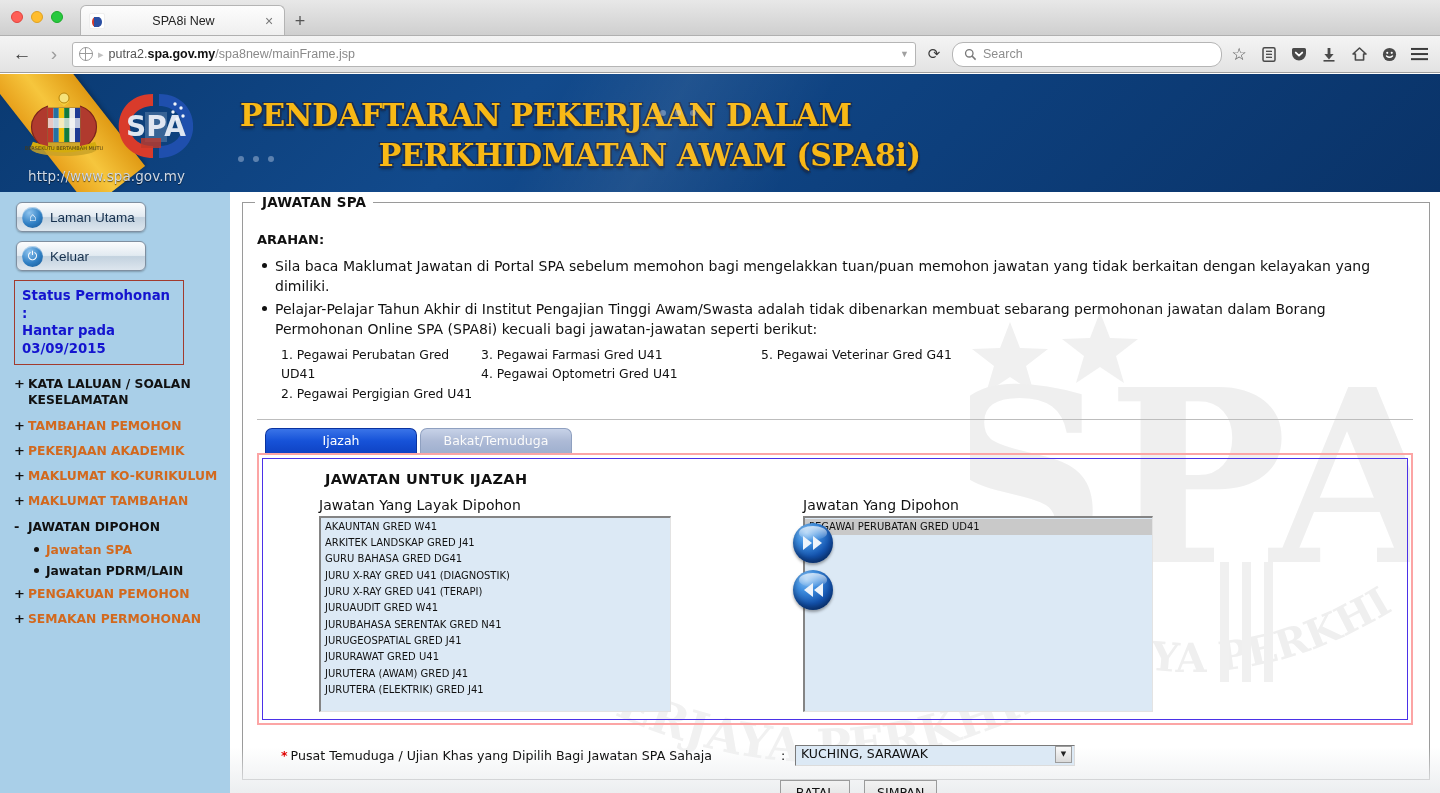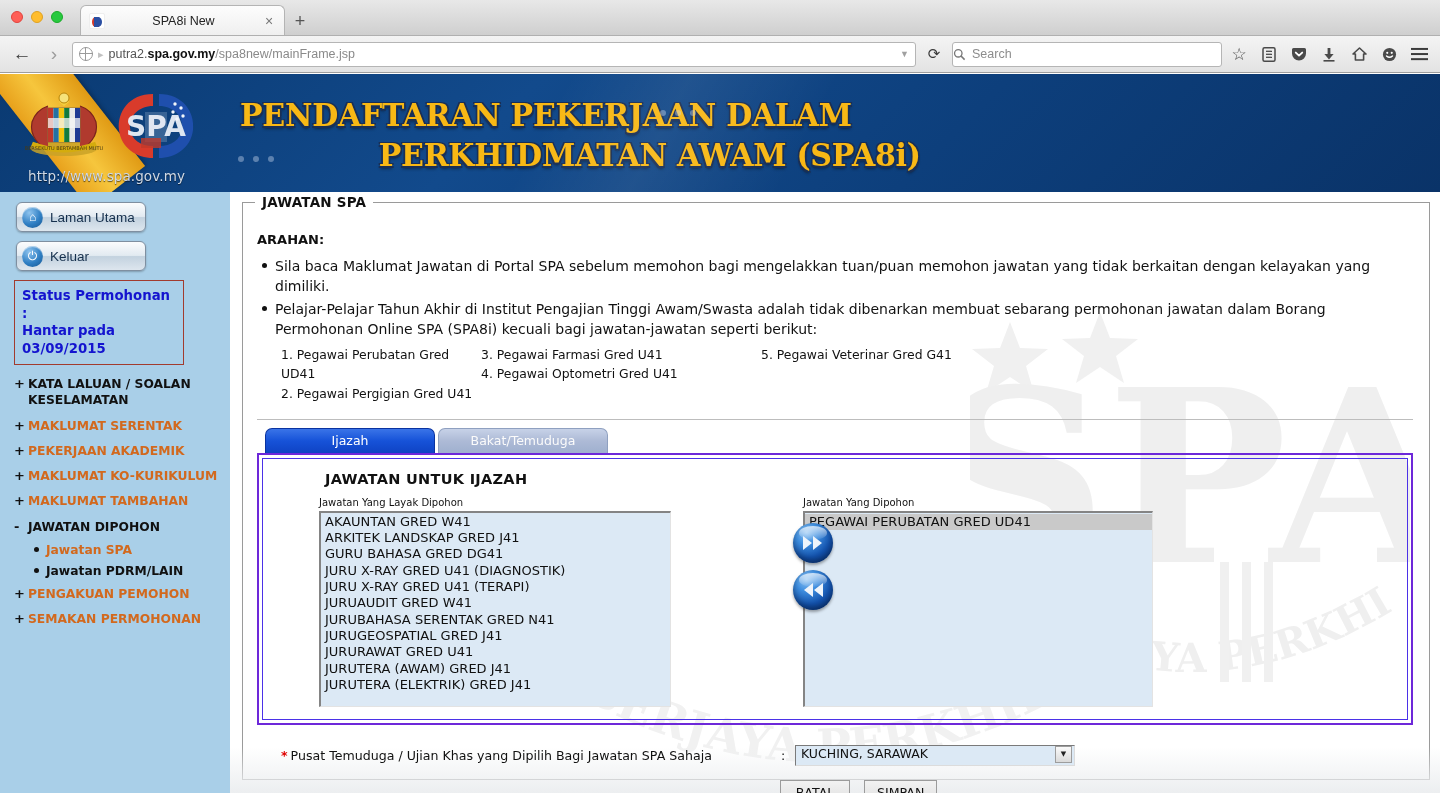--- a/index.html
+++ b/index.html
@@ -94,22 +94,22 @@
     width: 1.5px; height: 14px; background: #9a9a9a;
   }
   .url-sep { color: #c0c0c0; font-size: 11px; }
   .urltext { flex: 1; color: #8a8a8a; white-space: nowrap; overflow: hidden; }
   .urltext b { color: #111; font-weight: bold; }
   .urltext .pre { color: #555; }
   .url-caret { color: #a0a0a0; font-size: 9px; }
 
   #searchbar {
     width: 270px; height: 25px;
-    background: #fff; border: 1px solid #b5b5b5; border-radius: 3px;
-    display: flex; align-items: center; padding: 0 0; gap: 6px;
+    background: #fff; border: 1px solid #b5b5b5; border-radius: 11px;
+    display: flex; align-items: center; padding: 0 11px; gap: 6px;
     font-size: 12.5px; color: #8d8d8d;
   }
   .toolicon { width: 26px; height: 26px; display: flex; align-items: center; justify-content: center; color: #4a4a4a; }
 
   
   #page { position: absolute; top: 74px; left: 0; width: 1440px; height: 719px; background: #fff; overflow: hidden; }
 
   #banner {
     height: 118px; width: 100%;
     background: linear-gradient(135deg, #0a3a72 0%, #124a8c 35%, #0d3f7c 65%, #0a3368 100%);
@@ -273,72 +273,72 @@
   }
   #joblist-cols .col { line-height: 1.55; }
   #joblist-cols .c1 { width: 200px; }
   #joblist-cols .c2 { width: 280px; }
   #joblist-cols .c3 { width: 280px; }
   #hr1 { border: none; border-top: 1px solid #bdbdbd; margin: 16px 2px 0 2px; }
 
   
   #tabs { display: flex; margin: 8px 0 0 10px; align-items: flex-end; }
   .ptab {
-    width: 170px; height: 25px;
+    width: 152px; height: 25px;
     display: flex; align-items: center; justify-content: center;
     font-size: 12.5px; color: #fff;
     border-radius: 7px 7px 0 0;
     font-family: "DejaVu Sans", sans-serif;
   }
   .ptab.active {
     background: linear-gradient(to bottom, #3a74e8 0%, #1652d8 50%, #0f43c4 100%);
     border: 1px solid #0a33a0; border-bottom: none;
   }
   .ptab.inactive {
     background: linear-gradient(to bottom, #c7d2e8 0%, #adbad6 50%, #9fb0cf 100%);
     border: 1px solid #8fa0c0; border-bottom: none;
     color: #fbfbfb;
     margin-left: 3px;
   }
   #panel {
     margin: 0 2px 0 2px;
-    border: 2px solid #6d28d9;
+    border: 2px solid #fca5a5;
     padding: 3px;
     height: 272px;
     position: relative;
     background: transparent;
   }
   #panel-in {
     border: 1px solid #4b31e8; height: 100%;
     padding: 10px 0 0 0; position: relative;
   }
   #panel-title {
     font-size: 14.5px; font-weight: bold; color: #111;
     font-family: "DejaVu Sans", sans-serif;
     margin: 2px 0 10px 62px; letter-spacing: 0.3px;
   }
   #lists { display: flex; align-items: flex-start; }
   .listwrap { position: relative; }
   .listwrap.left { margin-left: 56px; width: 352px; }
   .listwrap.right { margin-left: 132px; width: 350px; }
   .listlabel {
-    font-size: 10px; color: #111; margin-bottom: 3px;
+    font-size: 14px; color: #111; margin-bottom: 3px;
     font-family: "DejaVu Sans", sans-serif;
   }
   .listbox {
     height: 196px; overflow: hidden;
     background: #dce9f5;
     border-top: 2px solid #848484;
     border-left: 2px solid #848484;
     border-right: 1px solid #e3e3e3;
     border-bottom: 1px solid #e3e3e3;
     padding: 1px 0 0 0;
   }
   .opt {
-    font-size: 13px; color: #111; padding: 0 4px 0 4px; line-height: 16.3px;
+    font-size: 10px; color: #111; padding: 0 4px 0 4px; line-height: 16.3px;
     font-family: "DejaVu Sans", sans-serif; white-space: nowrap;
   }
   .opt.sel { background: #c9c9c9; }
   #arrows {
     position: absolute; left: 530px; top: 64px;
     display: flex; flex-direction: column; gap: 7px; z-index: 5;
   }
   .circbtn {
     width: 40px; height: 40px; border-radius: 50%;
     background: radial-gradient(circle at 34% 24%, #8ec2f2 0%, #3f8fe0 28%, #1352ad 62%, #062e72 100%);
@@ -539,21 +539,21 @@
           <div>Hantar pada</div>
           <div>03/09/2015</div>
         </div>
 
         <div class="navitem black">
           <span class="pm">+</span>
           <span class="lbl">KATA LALUAN / SOALAN KESELAMATAN</span>
         </div>
         <div class="navitem">
           <span class="pm">+</span>
-          <span class="lbl">MAKLUMAT SERENTAK</span>
+          <span class="lbl">TAMBAHAN PEMOHON</span>
         </div>
         <div class="navitem">
           <span class="pm">+</span>
           <span class="lbl">PEKERJAAN AKADEMIK</span>
         </div>
         <div class="navitem">
           <span class="pm">+</span>
           <span class="lbl">MAKLUMAT KO-KURIKULUM</span>
         </div>
         <div class="navitem">

